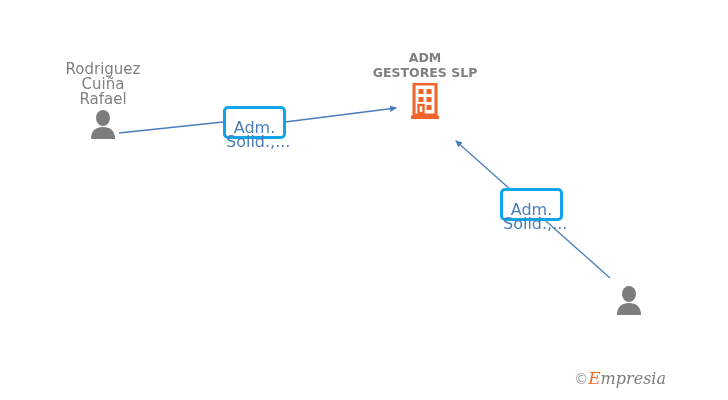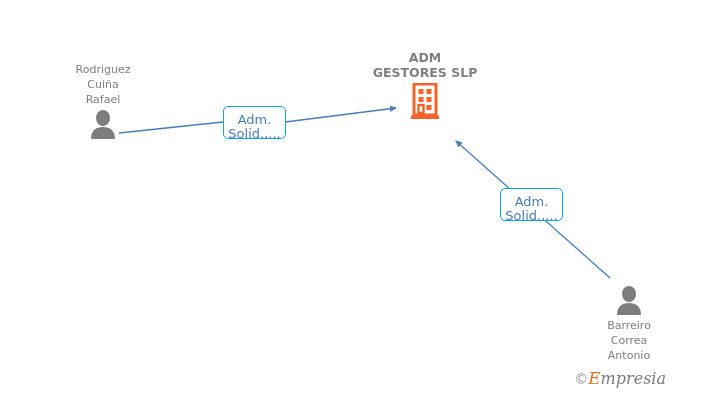--- a/index.html
+++ b/index.html
@@ -26,21 +26,21 @@
   }
 
   
   .person-node {
     position: absolute;
     width: 150px;
     text-align: center;
   }
   .person-label {
     color: #808080;
-    font-size: 11px;
+    font-size: 15px;
     line-height: 15px;
     white-space: pre-line;
   }
   .person-icon {
     display: block;
     margin: 0 auto;
   }
 
   
   .company-node {
@@ -58,27 +58,27 @@
   .company-icon {
     display: block;
     margin: 3px auto 0 auto;
   }
 
   
   .edge-label {
     position: absolute;
     box-sizing: border-box;
     background: #ffffff;
-    border: 1px solid #0ea5e9;
+    border: 3px solid #0ea5e9;
     border-radius: 5px;
     color: #4a7ebb;
-    font-size: 13px;
+    font-size: 16px;
     line-height: 14px;
     text-align: center;
-    padding-top: 6px;
+    padding-top: 12px;
     white-space: pre-line;
   }
 
   
   #watermark {
     position: absolute;
     right: 8px;
     bottom: 12px;
     font-size: 15px;
     line-height: 17px;
@@ -142,23 +142,20 @@
       <ellipse cx="16" cy="11" rx="7" ry="8" fill="#7d7d7d"></ellipse>
       <path d="M4,32 C4,23.5 9,20 16,20 C23,20 28,23.5 28,32 Z" fill="#7d7d7d"></path>
     </svg>
   </div>
 
   <div class="person-node" style="left:554px; top:283px;">
     <svg class="person-icon" width="32" height="32" viewBox="0 0 32 32" xmlns="http://www.w3.org/2000/svg">
       <ellipse cx="16" cy="11" rx="7" ry="8" fill="#7d7d7d"></ellipse>
       <path d="M4,32 C4,23.5 9,20 16,20 C23,20 28,23.5 28,32 Z" fill="#7d7d7d"></path>
     </svg>
-    <div class="person-label" style="margin-top:3px;">Barreiro
-Correa
-Antonio</div>
   </div>
 
   <div class="edge-label" style="left:223px; top:106px; width:63px; height:33px;">Adm.
 Solid.,...</div>
 
   <div class="edge-label" style="left:500px; top:188px; width:63px; height:33px;">Adm.
 Solid.,...</div>
 
   <div id="watermark">
     <span class="wm-c">©</span><span class="wm-e">E</span><span class="wm-rest">mpresia</span>

